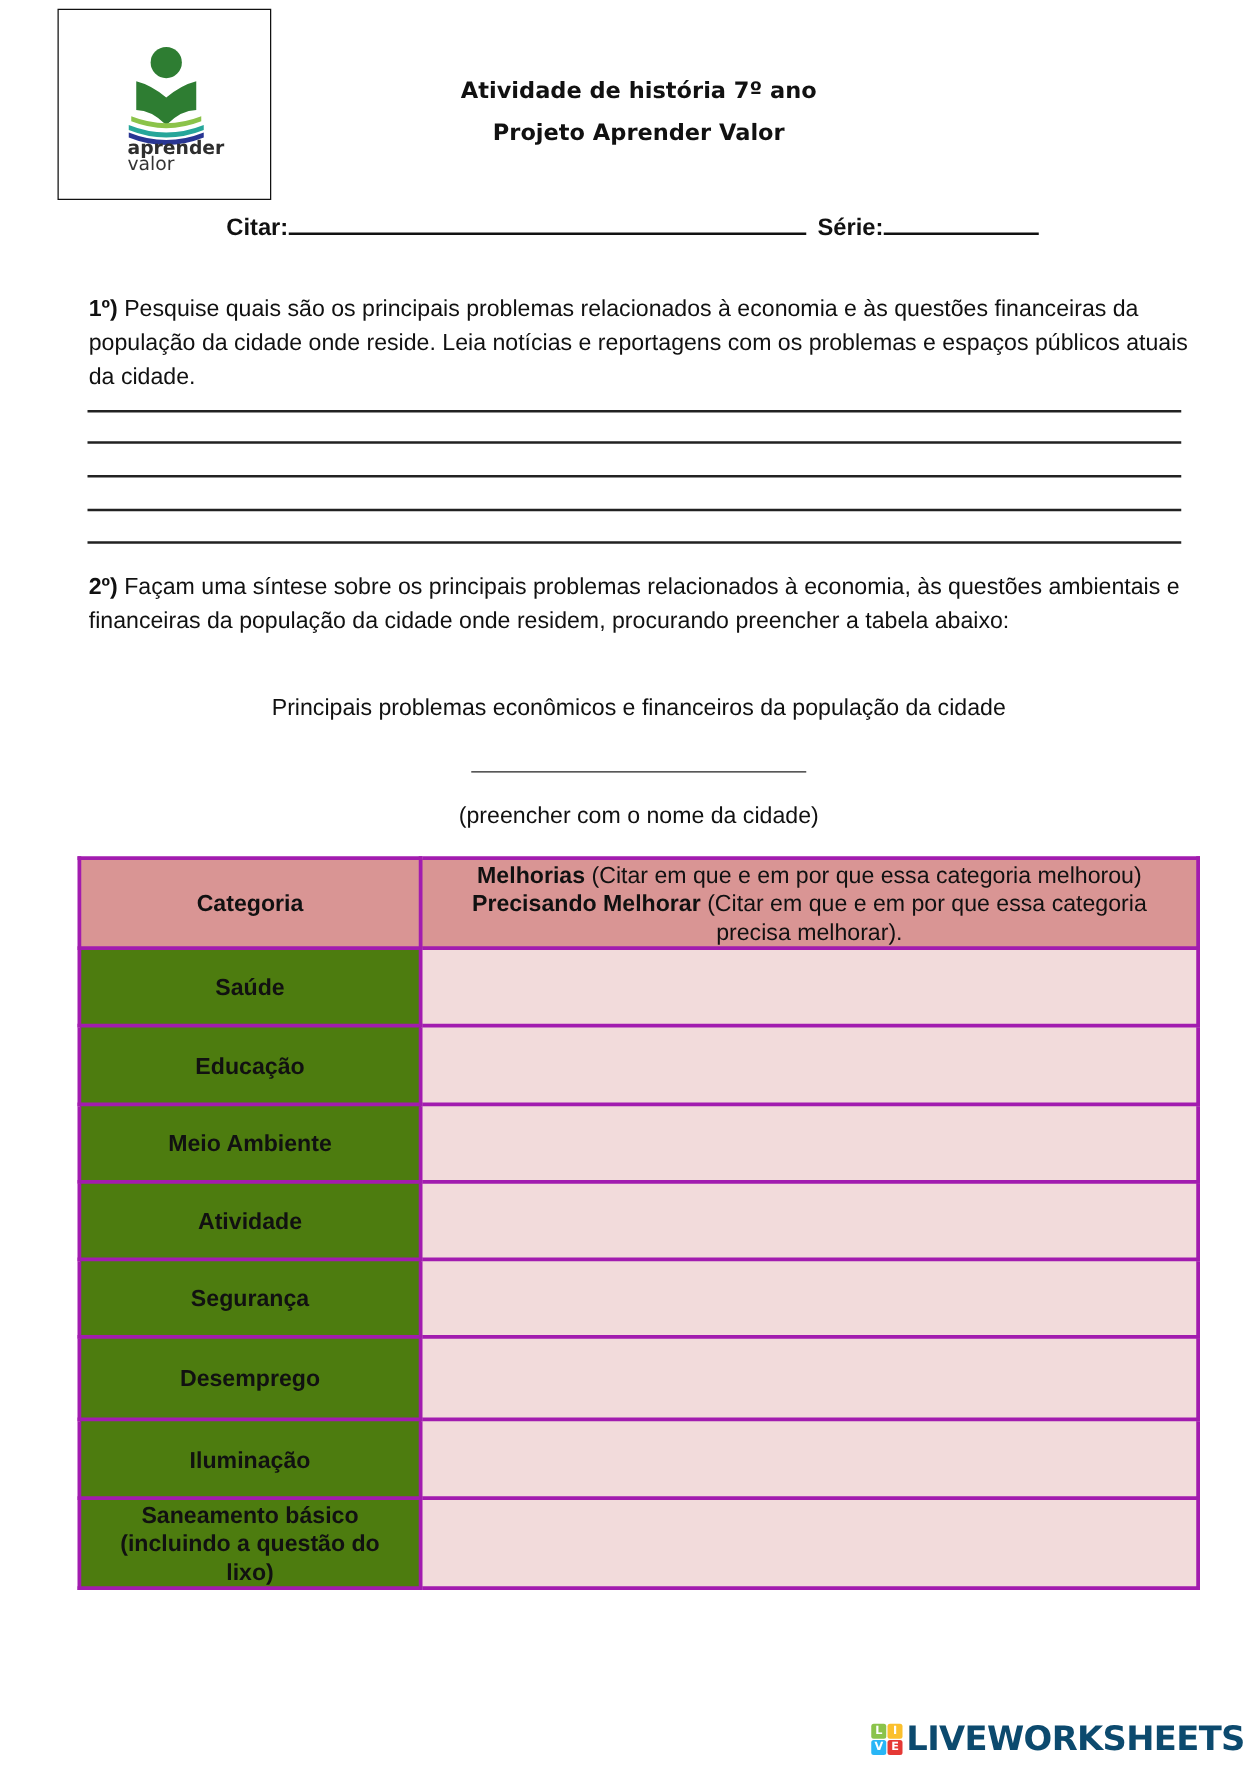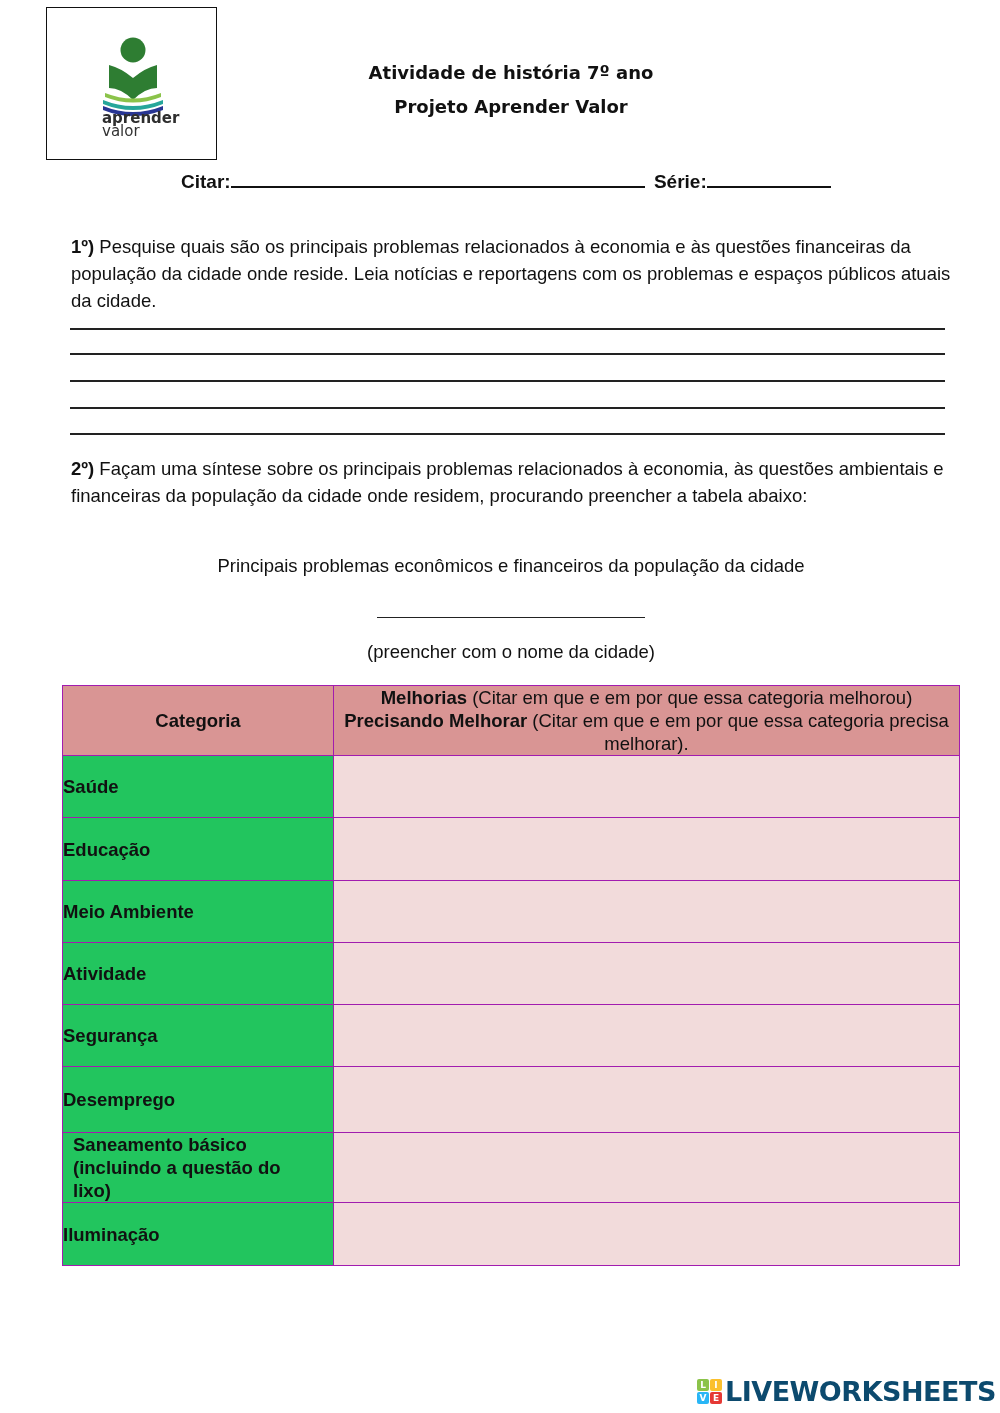--- a/index.html
+++ b/index.html
@@ -27,26 +27,26 @@
     .q1 { top: 209px; margin-top: 24px; }
     .q2 { top: 455px; }
 
     .answer-line { left: 70px; width: 875px; height: 0; border-top: 2px solid #222; }
 
     .center-text { left: 0; width: 1022px; text-align: center; font-size: 18.5px; }
     .city-line { left: 377px; width: 268px; border-top: 1.5px solid #222; }
 
     
     .tbl { left: 62px; top: 685px; width: 898px; border-collapse: collapse; border: 1.5px solid #333; }
-    .tbl td, .tbl th { border: 1px solid #a21caf; padding: 0; }
+    .tbl td, .tbl th { border: 3px solid #a21caf; padding: 0; }
     .tbl th { background: #d99594; font-weight: normal; font-size: 18.5px; line-height: 23px; }
     .tbl th.cat-h { width: 270px; font-weight: bold; }
     .tbl th.desc-h { text-align: center; padding: 0 8px; }
     .tbl th.desc-h b { font-weight: bold; }
-    .tbl td.cat { background: #22c55e; text-align: left; font-weight: bold; font-size: 18.5px; line-height: 23px; }
+    .tbl td.cat { background: #4d7c0f; text-align: center; font-weight: bold; font-size: 18.5px; line-height: 23px; }
     .tbl td.ans { background: #f2dbdb; }
     .tbl input { width: 100%; height: 100%; border: none; background: transparent; box-sizing: border-box; font-size: 16px; font-family: "Liberation Sans", sans-serif; }
 
     
     .lw { left: 697px; top: 1376px; display: flex; align-items: center; }
     .lw-icon { display: grid; grid-template-columns: 12px 12px; grid-template-rows: 12px 12px; gap: 1px; margin-right: 3px; }
     .lw-icon span { display: flex; align-items: center; justify-content: center; font-size: 9px; font-weight: bold; color: #fff; font-family: "DejaVu Sans", sans-serif; border-radius: 2px; }
     .lw-text { font-family: "DejaVu Sans", sans-serif; font-weight: bold; font-size: 27px; color: #0c4a6e; letter-spacing: -0.5px; }
   </style>
 </head>
@@ -118,26 +118,26 @@
     <td class="ans"><input value="" style=""></td>
   </tr>
   <tr style="height:62px">
     <td class="cat">Segurança</td>
     <td class="ans"><input value="" style=""></td>
   </tr>
   <tr style="height:66px">
     <td class="cat">Desemprego</td>
     <td class="ans"><input value="" style=""></td>
   </tr>
+  <tr style="height:63px">
+    <td class="cat">Iluminação</td>
+    <td class="ans"><input value="" style=""></td>
+  </tr>
   <tr style="height:70px">
     <td class="cat" style="padding:0 10px">Saneamento básico (incluindo a questão do lixo)</td>
-    <td class="ans"><input value="" style=""></td>
-  </tr>
-  <tr style="height:63px">
-    <td class="cat">Iluminação</td>
     <td class="ans"><input value="" style=""></td>
   </tr>
 </tbody>
   </table>
 
 <div class="abs lw">
   <div class="lw-icon">
     <span style="background:#8bc34a">L</span>
     <span style="background:#fbc02d">I</span>
     <span style="background:#29b6f6">V</span>

